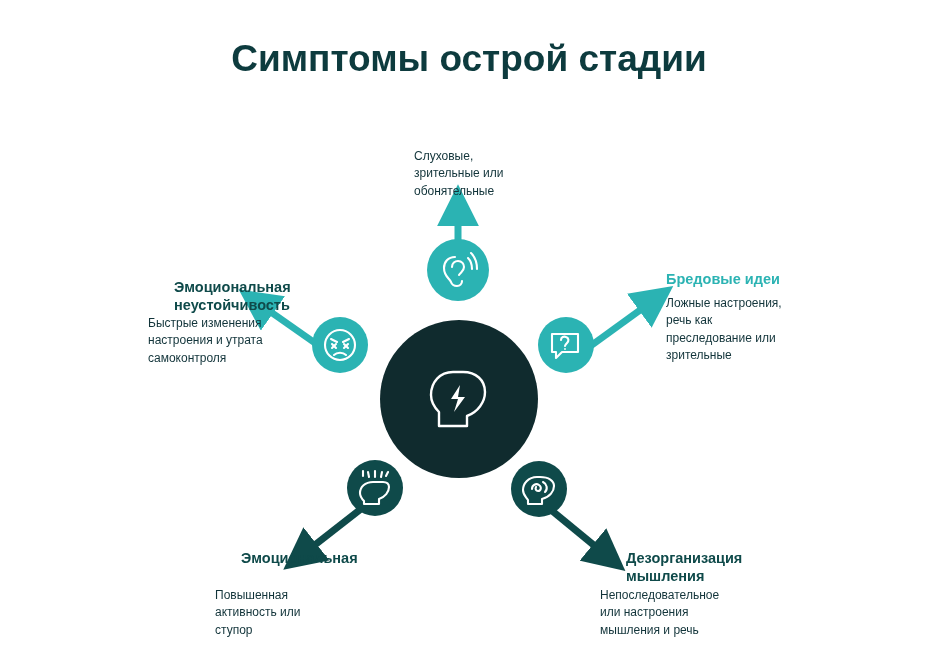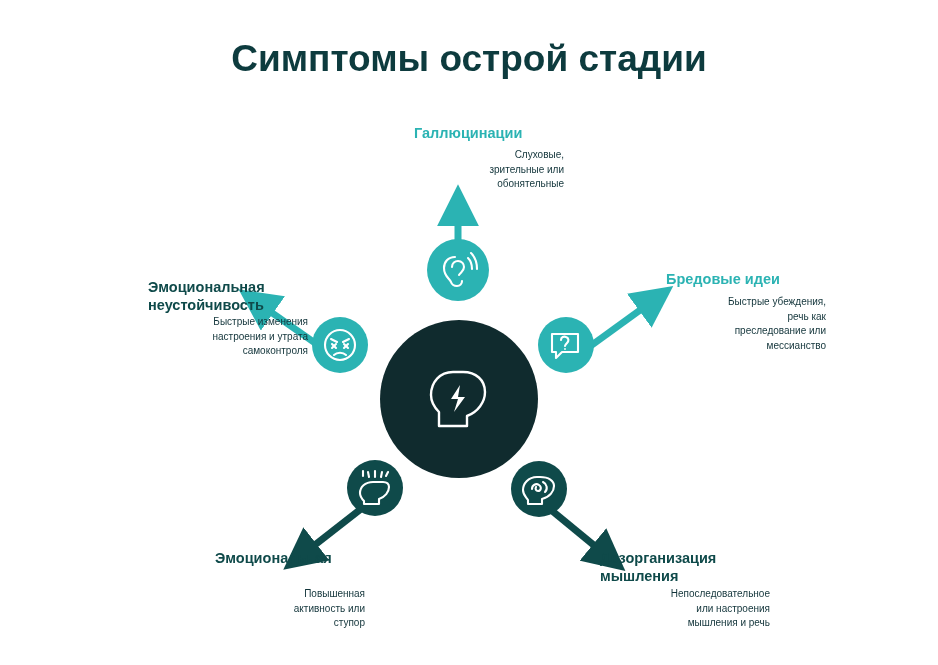--- a/index.html
+++ b/index.html
@@ -38,27 +38,26 @@
     height: 665px;
   }
   .node-label {
     position: absolute;
     font-weight: bold;
     font-size: 14.5px;
     line-height: 1.25;
   }
   .node-desc {
     position: absolute;
-    font-size: 10px;
+    font-size: 12px;
     line-height: 1.45;
     color: #12343a;
-    text-align: right;
   }
   .t-teal { color: #2bb3b3; }
-  .t-dark { color: #0f4a4a; }
+  .t-dark { color: #0f4a4a; margin-left: 26px; }
 
   
   #lbl-hallucinations { left: 414px; top: 124px; width: 220px; }
   #desc-hallucinations { left: 414px; top: 148px; width: 150px; }
 
   #lbl-delusions { left: 666px; top: 270px; width: 220px; }
   #desc-delusions { left: 666px; top: 295px; width: 160px; }
 
   #lbl-emotional { left: 148px; top: 278px; width: 200px; text-align: left; }
   #desc-emotional { left: 148px; top: 315px; width: 160px; }
@@ -155,33 +154,32 @@
     <g>
       <circle cx="539" cy="489" r="28" fill="#0f4a4a"></circle>
       <g transform="translate(539,489)" fill="none" stroke="#ffffff" stroke-width="2.1" stroke-linecap="round" stroke-linejoin="round">
         <path d="M-2,-12 C-11,-12 -16,-5 -16,1 C-16,6 -13,8 -11,11 L-11,15 L3,15 L3,10 C11,8 15,2 15,-3 C15,-8 10,-12 1,-12 Z"></path>
         <path d="M-7,0 C-7,-4 -3,-6 0,-4 C3,-2 2,2 -1,2 C-3,2 -4,0 -3,-2"></path>
         <path d="M4,-7 C8,-5 9,0 6,3"></path>
       </g>
     </g>
   </svg>
 
-  <div class="node-label t-teal" id="lbl-hallucinations">Галлюцинации</div>
   <div class="node-desc" id="desc-hallucinations">
     <div>Слуховые,</div>
     <div>зрительные или</div>
     <div>обонятельные</div>
   </div>
 
   <div class="node-label t-teal" id="lbl-delusions">Бредовые идеи</div>
   <div class="node-desc" id="desc-delusions">
-    <div>Быстрые убеждения,</div>
+    <div>Ложные настроения,</div>
     <div>речь как</div>
     <div>преследование или</div>
-    <div>мессианство</div>
+    <div>зрительные</div>
   </div>
 
   <div class="node-label t-dark" id="lbl-emotional">
     <div>Эмоциональная</div>
     <div>неустойчивость</div>
   </div>
   <div class="node-desc" id="desc-emotional">
     <div>Быстрые изменения</div>
     <div>настроения и утрата</div>
     <div>самоконтроля</div>

